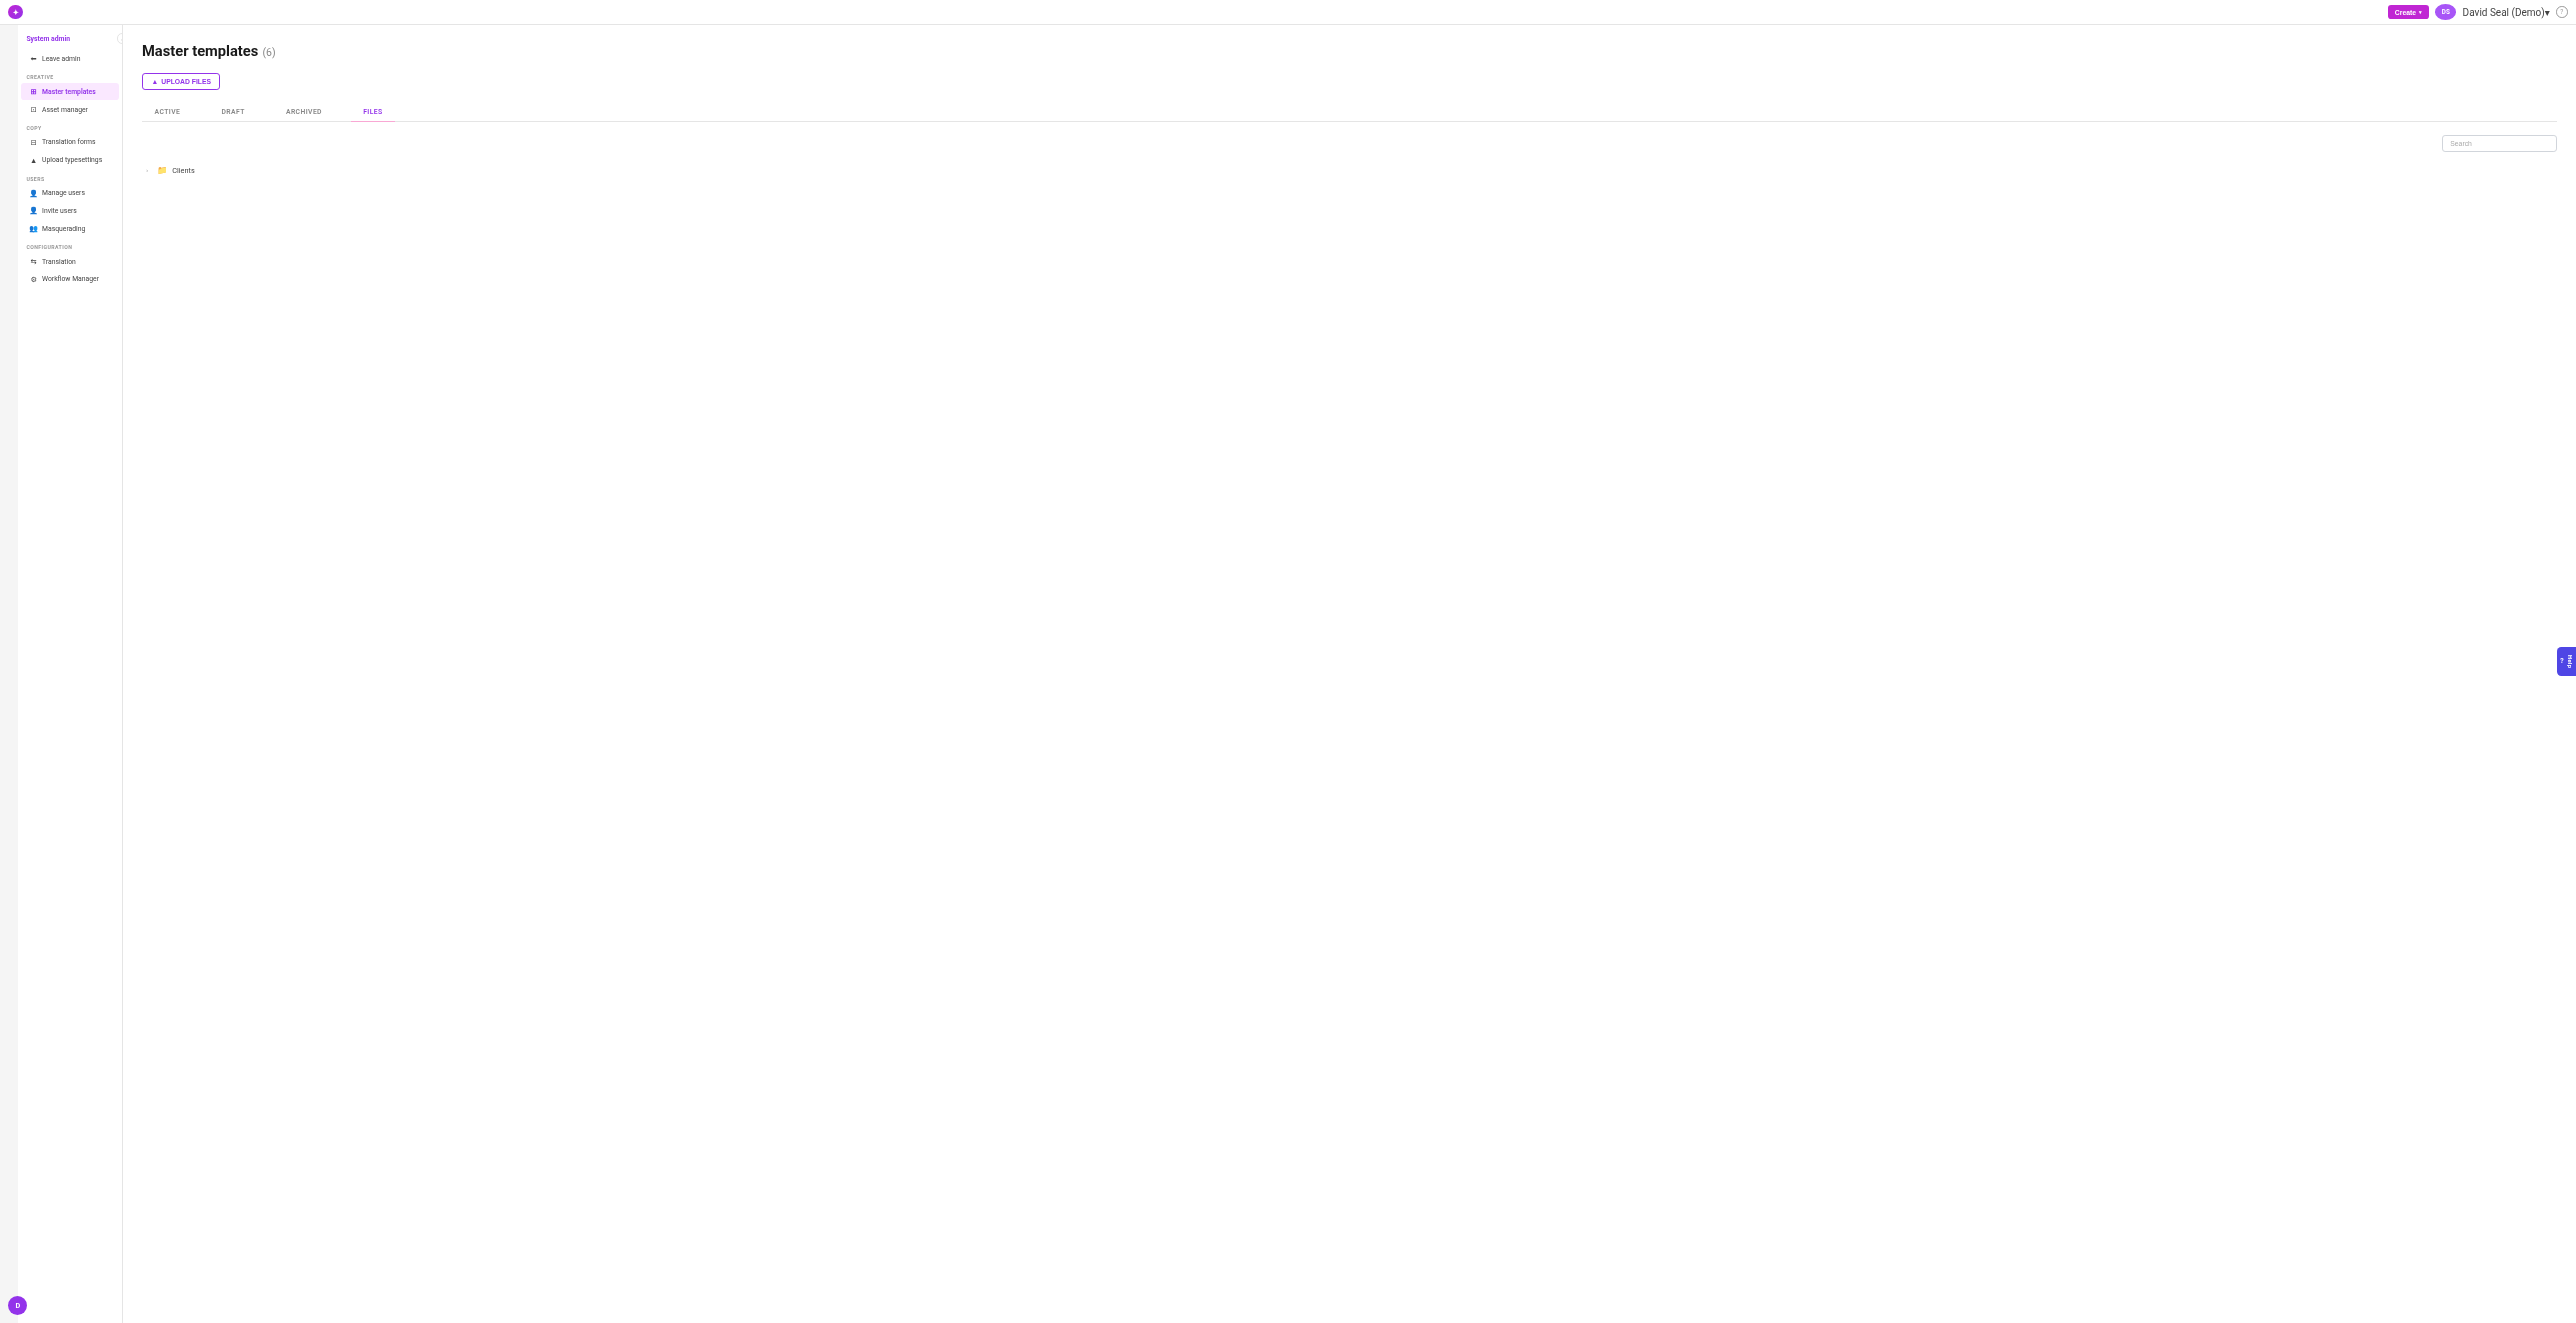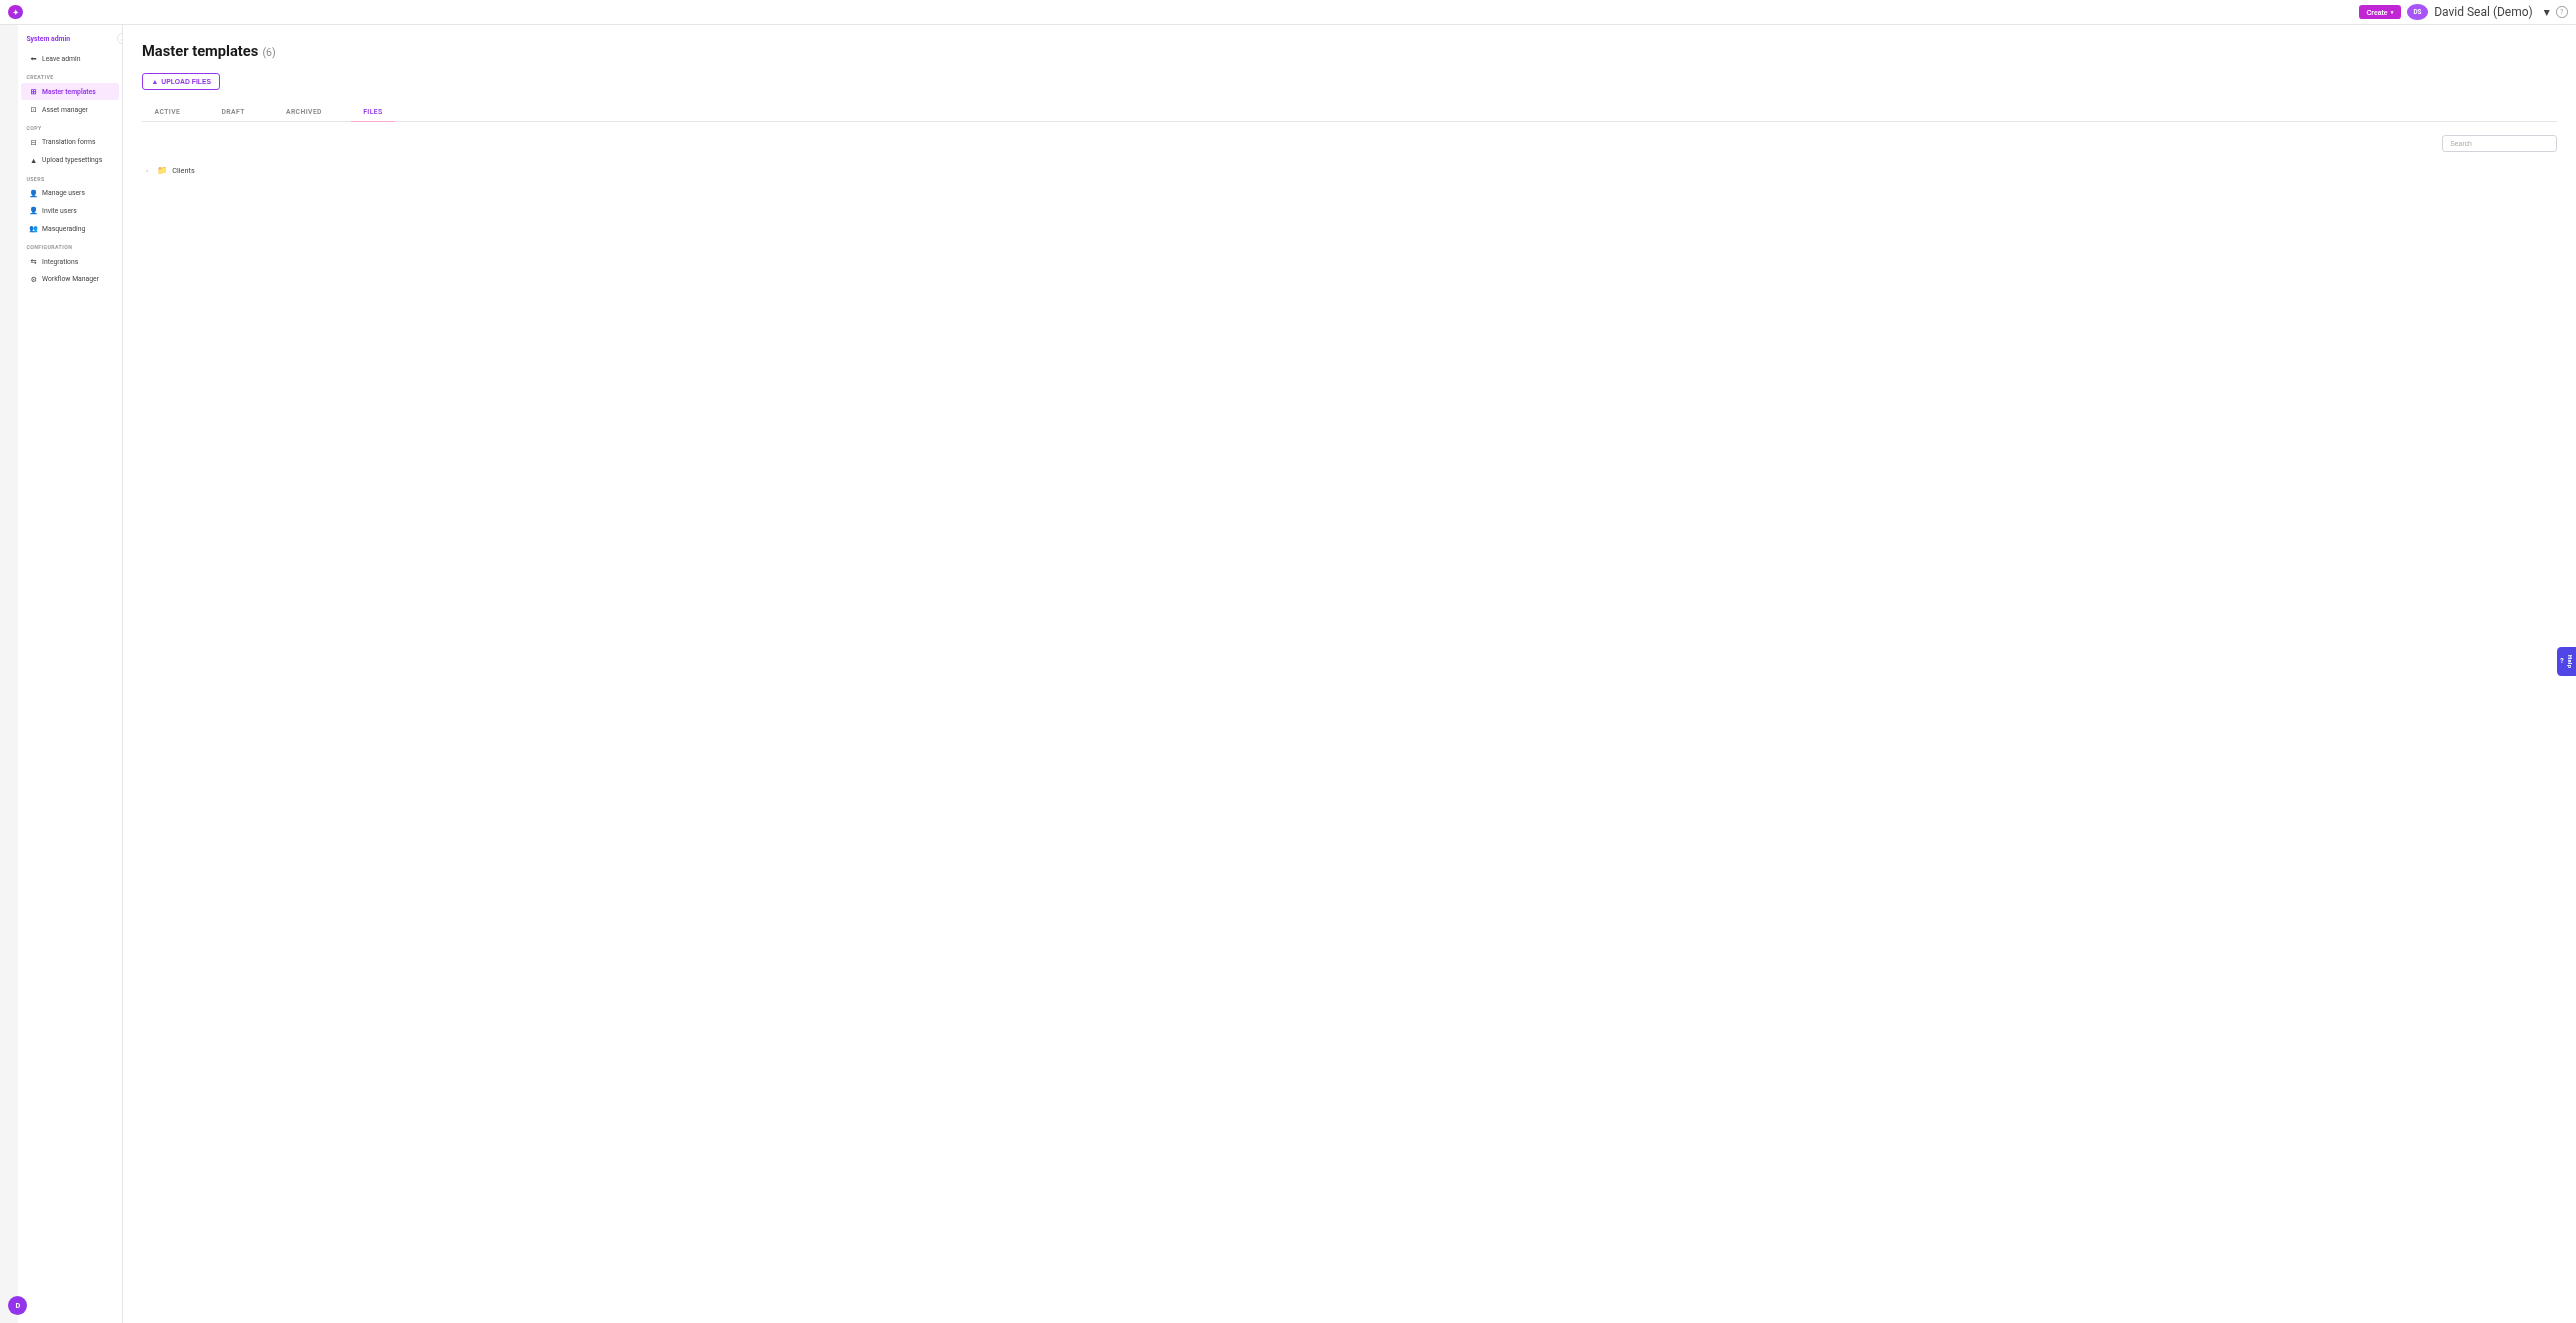--- a/index.html
+++ b/index.html
@@ -65,26 +65,26 @@
       background: #a855f7;
       border-radius: 50%;
       display: flex;
       align-items: center;
       justify-content: center;
       color: white;
       font-size: 6.3px;
       font-weight: 700;
     }
     .user-name {
-      font-size: 12px;
+      font-size: 10px;
       color: #444;
       cursor: pointer;
       display: flex;
       align-items: center;
-      gap: 11px;
+      gap: 0;
     }
     .help-icon-top {
       width: 11.5px;
       height: 11.5px;
       border-radius: 50%;
       border: 1px solid #999;
       display: flex;
       align-items: center;
       justify-content: center;
       font-size: 6.3px;
@@ -379,21 +379,21 @@
       <span>Invite users</span>
     </div>
     <div class="sidebar-item">
       <span class="sidebar-item-icon">👥</span>
       <span>Masquerading</span>
     </div>
 
     <div class="sidebar-section-label">Configuration</div>
     <div class="sidebar-item">
       <span class="sidebar-item-icon">⇆</span>
-      <span>Integrations</span>
+      <span>Translation</span>
     </div>
     <div class="sidebar-item">
       <span class="sidebar-item-icon">⚙</span>
       <span>Workflow Manager</span>
     </div>
   </aside>
 
   <main class="main">
 
     <div class="page-header">

